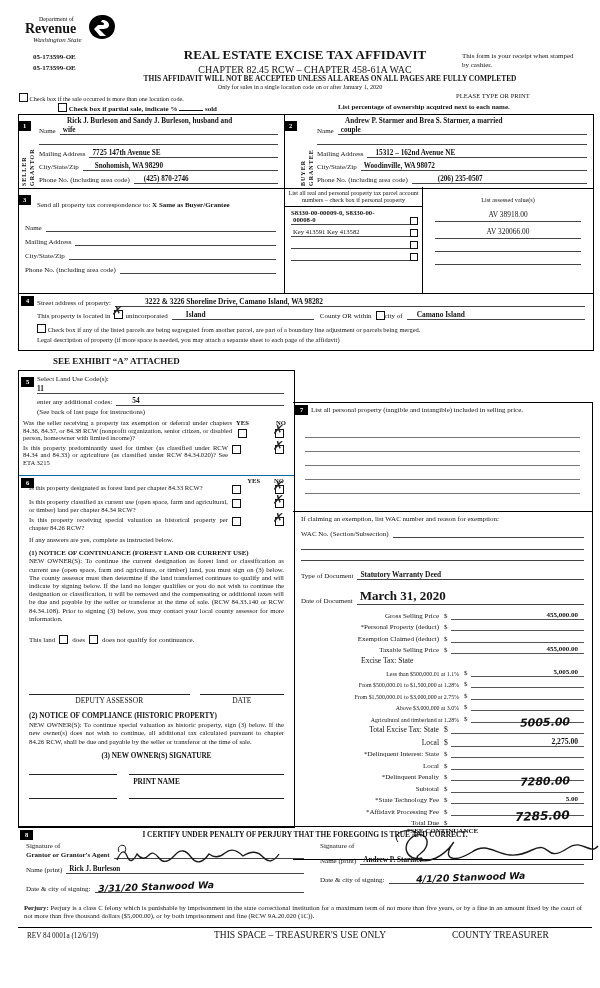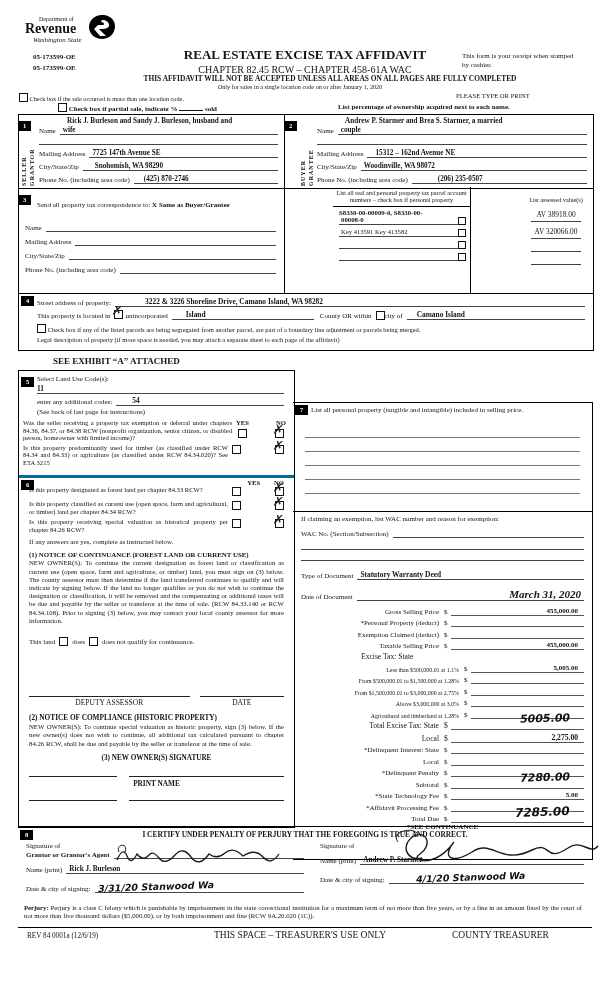--- a/index.html
+++ b/index.html
@@ -133,21 +133,21 @@
           <span class="ful" style="font-size:7.2px;"><span>Woodinville, WA 98072</span></span>
         </div>
         <div class="fline" style="margin-top:4px;">
           <span class="flbl">Phone No. (including area code)</span>
           <span class="ful" style="font-size:7.2px;text-align:left;padding-left:26px;"><span>(206) 235-0507</span></span>
         </div>
       </div>
     </div>
   </div>
 
-  <div class="abs" style="left:18px;top:187px;width:574px;height:106px;border:1px solid #000;border-top:none;display:flex;gap:48px;">
+  <div class="abs" style="left:18px;top:187px;width:574px;height:106px;border:1px solid #000;border-top:none;display:flex;">
     <div style="width:265px;position:relative;border-right:1px solid #000;">
       <div class="tab" style="left:-1px;top:8px;">3</div>
       <div style="margin:14px 8px 0 18px;">
         <span>Send all property tax correspondence to:</span>
         <span class="b">X  Same as Buyer/Grantee</span>
       </div>
       <div style="margin:14px 8px 0 6px;">
         <div class="fline">
             <span class="flbl">Name</span>
             <span class="ful"></span>
@@ -220,21 +220,21 @@
     <div style="margin:4px 8px 0 18px;font-size:6.5px;">
       <span class="cb"></span>
       <span>Check box if any of the listed parcels are being segregated from another parcel, are part of a boundary line adjustment or parcels being merged.</span>
     </div>
     <div style="margin:3px 8px 0 18px;font-size:6.5px;">Legal description of property (if more space is needed, you may attach a separate sheet to each page of the affidavit)</div>
   </div>
   <div class="abs b" style="left:53px;top:356px;font-size:9px;">SEE EXHIBIT “A” ATTACHED</div>
 
   <div class="abs" style="left:18px;top:370px;width:275px;height:456px;border:1px solid #000;">
 
-    <div style="position:relative;height:100px;border-bottom:3px solid #0369a1;">
+    <div style="position:relative;height:100px;border-bottom:1px solid #0369a1;">
       <div class="tab" style="left:2px;top:2px;">5</div>
       <div style="margin:4px 10px 0 18px;">Select Land Use Code(s):</div>
       <div class="b" style="margin:1px 10px 0 18px;border-bottom:1px solid #444;font-size:7.4px;">11</div>
       <div class="fline" style="margin:2px 10px 0 18px;">
         <span class="flbl">enter any additional codes:</span>
         <span class="ful" style="font-size:7.4px;text-align:left;padding-left:16px;"><span>54</span></span>
       </div>
       <div style="margin:2px 10px 0 18px;">(See back of last page for instructions)</div>
       <div class="qrow" style="margin:3px 4px 0 4px;">
         <div class="qtxt">Was the seller receiving a property tax exemption or deferral under chapters 84.36, 84.37, or 84.38 RCW (nonprofit organization, senior citizen, or disabled person, homeowner with limited income)?</div>
@@ -337,21 +337,21 @@
         <span class="ful"></span>
     </div>
     <div style="margin:9px 8px 0;border-bottom:1px solid #444;height:2px;"></div>
     <div style="margin:8px 8px 0;border-bottom:1px solid #444;height:2px;"></div>
     <div class="fline" style="margin:9px 8px 0;">
       <span class="flbl">Type of Document</span>
       <span class="ful" style="text-align:left;font-size:7.4px;"><span>Statutory Warranty Deed</span></span>
     </div>
     <div class="fline" style="margin:8px 8px 0;">
       <span class="flbl">Date of Document</span>
-      <span class="ful" style="text-align:right;font-size:11px;font-style:italic;"><span>March 31, 2020</span></span>
+      <span class="ful" style="text-align:left;font-size:13px;"><span>March 31, 2020</span></span>
     </div>
     <div style="margin:6px 8px 0;">
       <div class="mrow">
         <span class="mlbl">Gross Selling Price</span>
         <span class="mdollar">$</span>
         <span class="mline"><span>455,000.00</span></span>
       </div>
       <div class="mrow">
         <span class="mlbl">*Personal Property (deduct)</span>
         <span class="mdollar">$</span>

